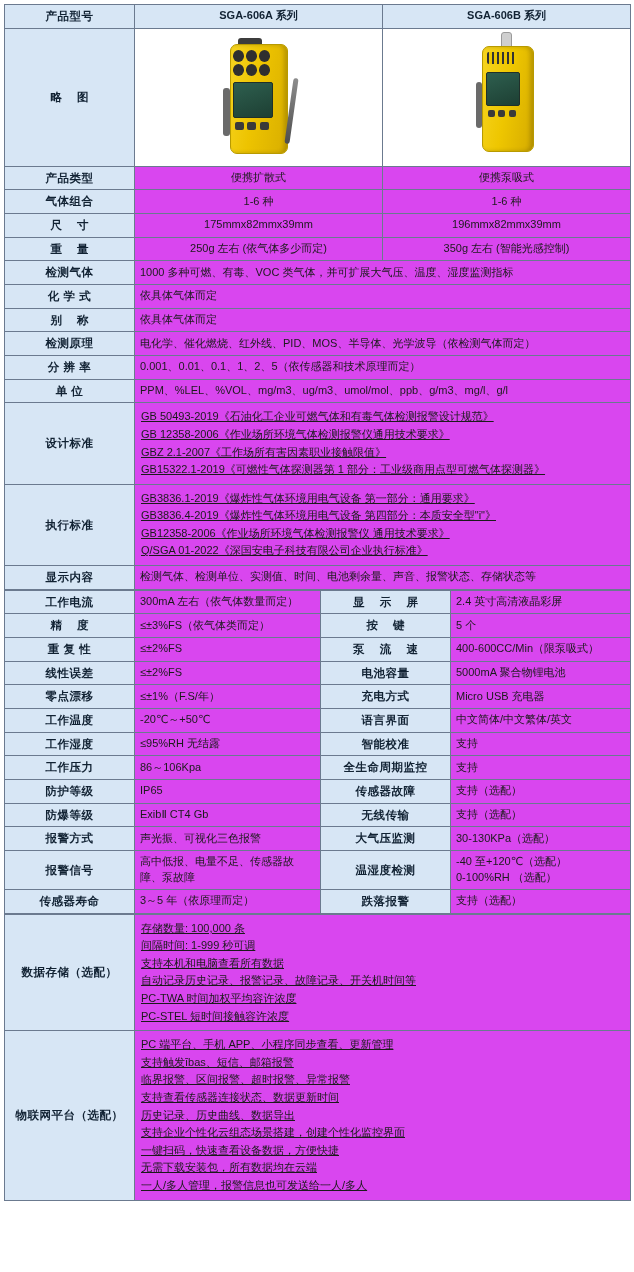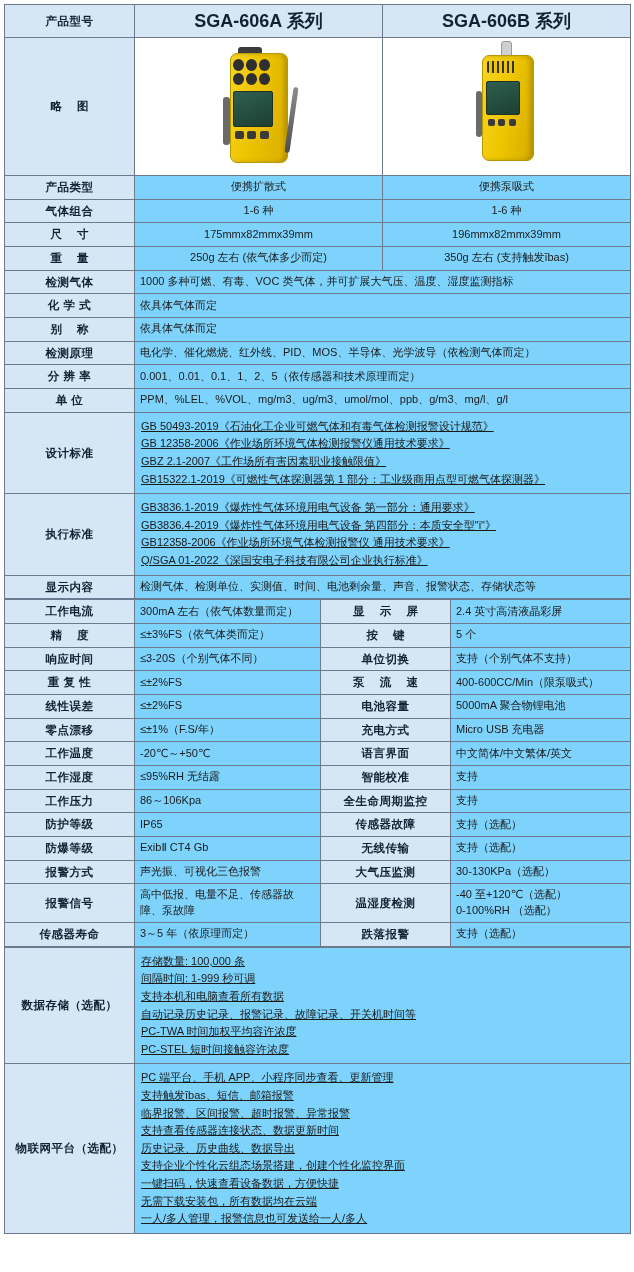--- a/index.html
+++ b/index.html
@@ -36,21 +36,21 @@
     font-weight: bold;
     color: #123;
     font-size: 11.5px;
     letter-spacing: 0.5px;
   }
   .lbl.spaced {
     letter-spacing: 6px;
     text-indent: 6px;
   }
   .val {
-    background: #7dd3fc;
+    background: #d946ef;
     text-align: left;
     font-size: 11px;
     margin-top: 23px;
   }
   .val.center {
     text-align: center;
   }
   .val.multi {
     line-height: 1.6;
     padding: 5px 6px;
@@ -58,21 +58,21 @@
   }
   .imgcell {
     background: #ffffff;
     text-align: center;
     padding: 6px 0;
   }
   .model-head {
     background: #d7e6f5;
     text-align: center;
     font-weight: bold;
-    font-size: 18px;
+    font-size: 11px;
     color: #123;
   }
   
   .device {
     display: inline-block;
     position: relative;
   }
   .devA {
     width: 74px;
     height: 122px;
@@ -299,21 +299,21 @@
 
     <tr>
       <td class="lbl spaced">尺  寸</td>
       <td class="val center">175mmx82mmx39mm</td>
       <td class="val center">196mmx82mmx39mm</td>
     </tr>
 
     <tr>
       <td class="lbl spaced">重  量</td>
       <td class="val center">250g 左右 (依气体多少而定)</td>
-      <td class="val center">350g 左右 (支持触发ības)</td>
+      <td class="val center">350g 左右 (智能光感控制)</td>
     </tr>
 
     <tr>
       <td class="lbl">检测气体</td>
       <td class="val" colspan="2">1000 多种可燃、有毒、VOC 类气体，并可扩展大气压、温度、湿度监测指标</td>
     </tr>
 
     <tr>
       <td class="lbl">化 学 式</td>
       <td class="val" colspan="2">依具体气体而定</td>
@@ -383,26 +383,20 @@
       <td class="val">2.4 英寸高清液晶彩屏</td>
     </tr>
 
     <tr>
       <td class="lbl spaced">精  度</td>
       <td class="val">≤±3%FS（依气体类而定）</td>
       <td class="lbl spaced">按  键</td>
       <td class="val">5 个</td>
     </tr>
 
-    <tr>
-      <td class="lbl">响应时间</td>
-      <td class="val">≤3-20S（个别气体不同）</td>
-      <td class="lbl">单位切换</td>
-      <td class="val">支持（个别气体不支持）</td>
-    </tr>
 
     <tr>
       <td class="lbl">重 复 性</td>
       <td class="val">≤±2%FS</td>
       <td class="lbl spaced">泵 流 速</td>
       <td class="val">400-600CC/Min（限泵吸式）</td>
     </tr>
 
     <tr>
       <td class="lbl">线性误差</td>

